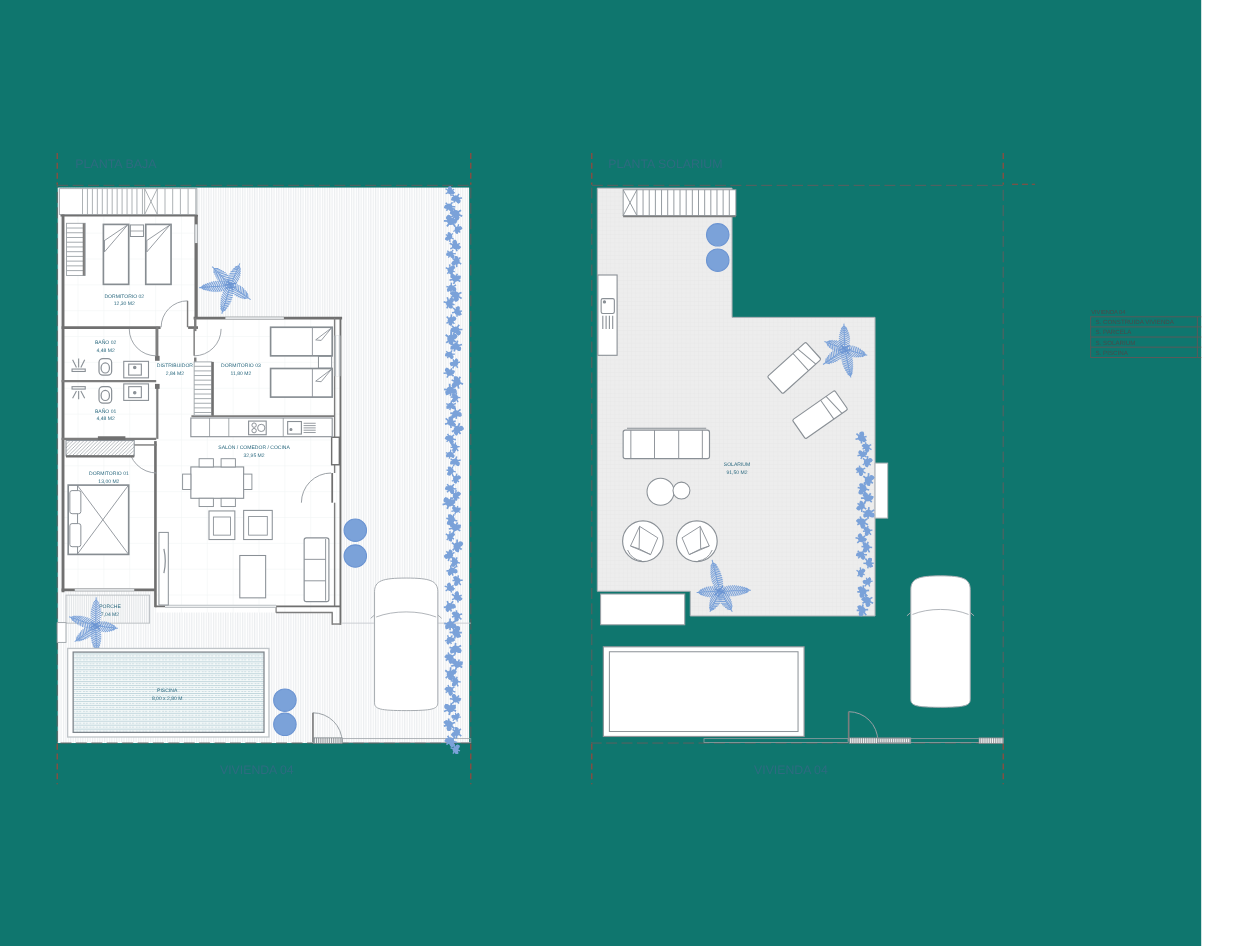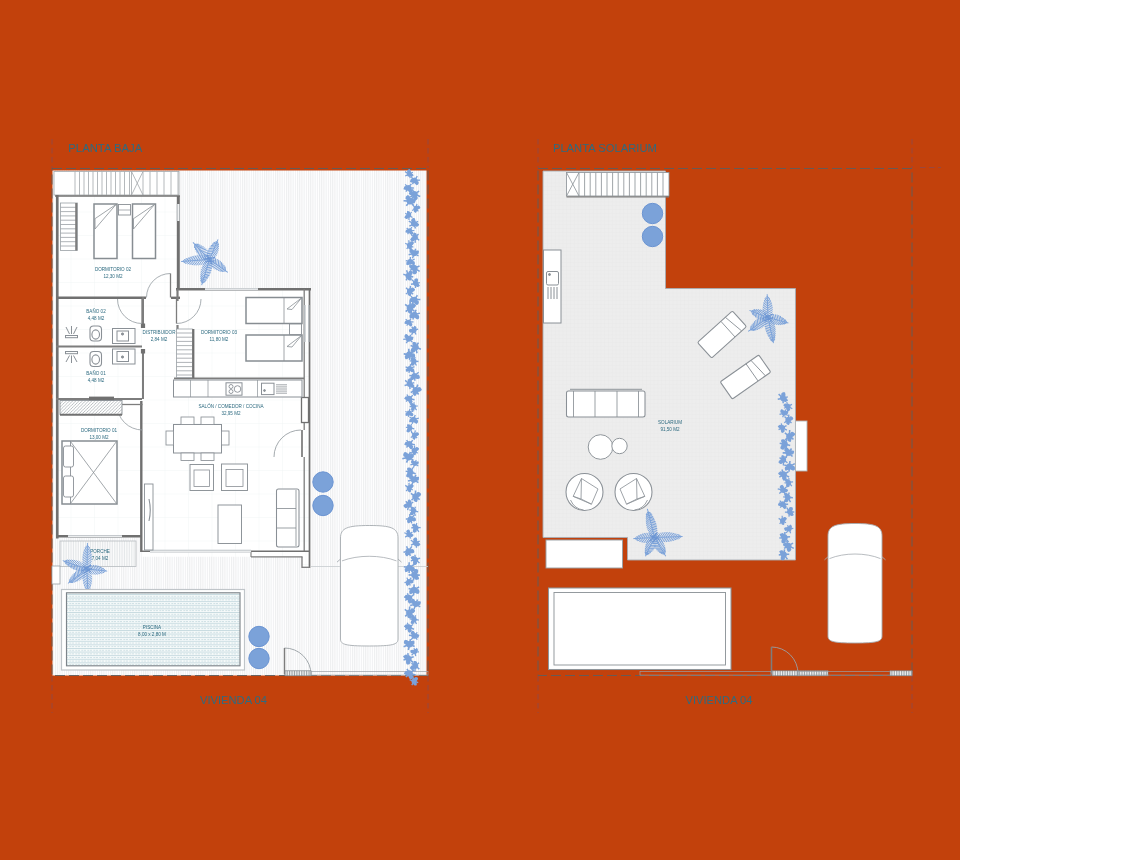--- a/index.html
+++ b/index.html
@@ -1,16 +1,16 @@
 <!DOCTYPE html>
 <html><head>
 <meta charset="utf-8">
 <style>
 html,body{margin:0;padding:0;background:#ffffff;}
-#page{position:relative;width:960px;height:860px;background:#c2410c;overflow:hidden;}
+#page{position:relative;width:1092px;height:860px;background:#0f766e;overflow:hidden;}
 text{font-family:"Liberation Sans",sans-serif;}
 </style>
 </head>
 <body>
 <div id="page">
 <svg width="1140" height="860" viewBox="0 0 1140 860">
 <defs>
 <pattern id="hatchV" width="2.2" height="8" patternUnits="userSpaceOnUse">
   <rect width="2.2" height="8" fill="#ffffff"></rect>
   <line x1="0.6" y1="0" x2="0.6" y2="8" stroke="#dadde0" stroke-width="0.6"></line>

